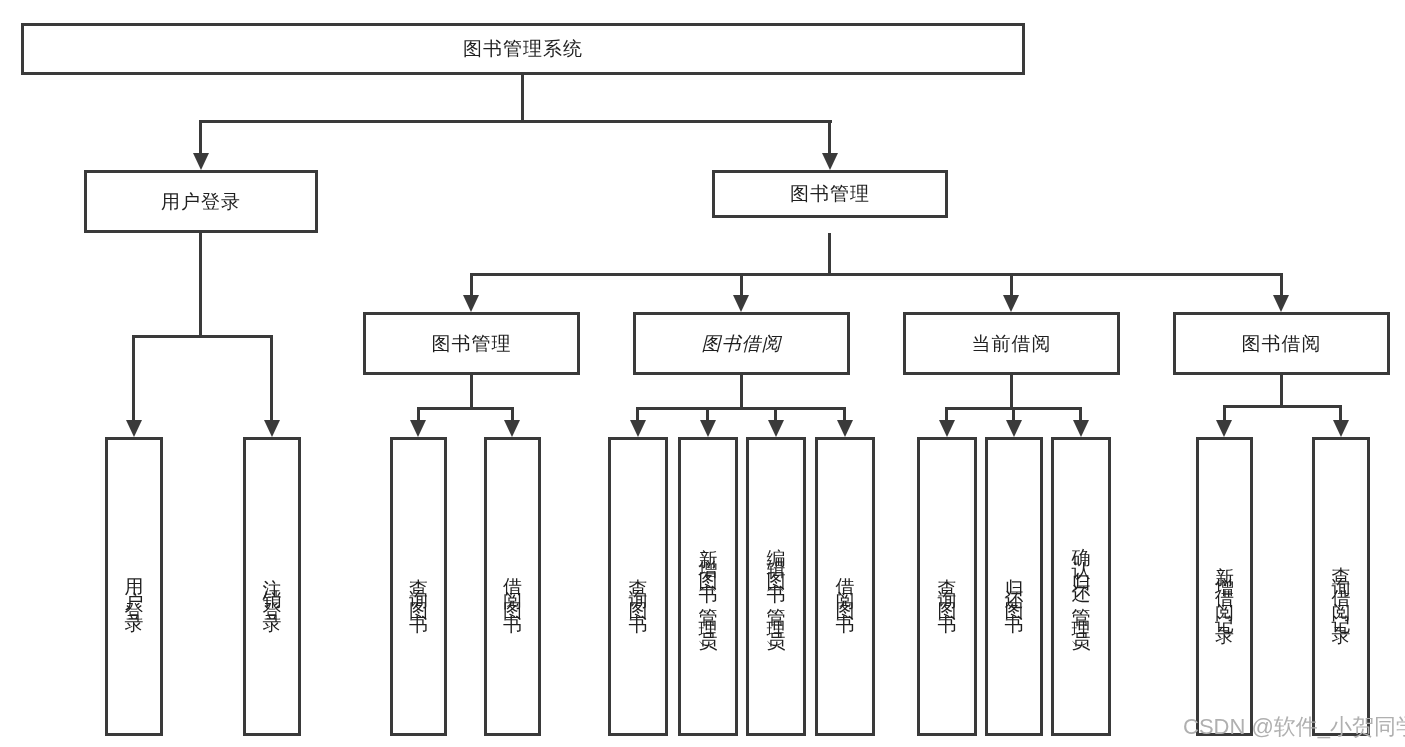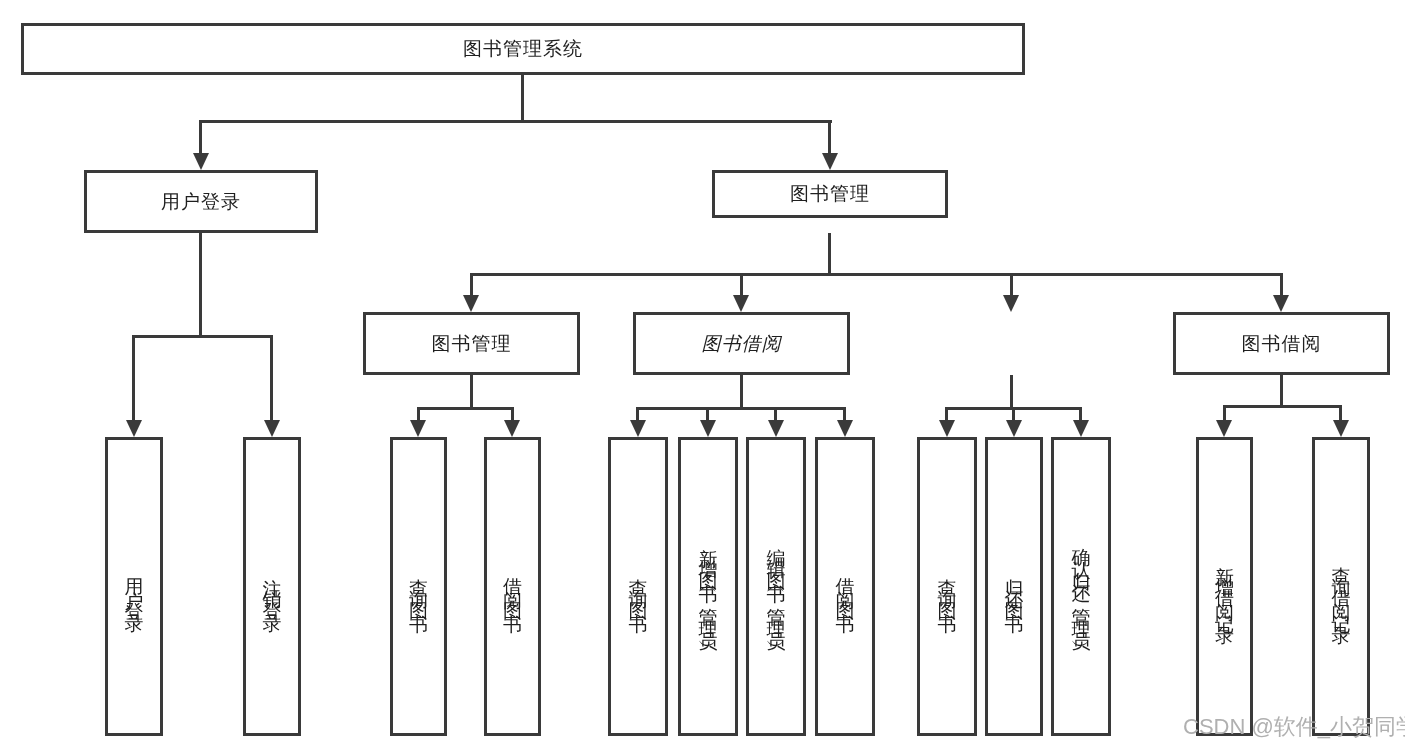--- a/index.html
+++ b/index.html
@@ -80,20 +80,21 @@
 
 <div id="canvas">
 
   <div class="hbox" style="left:21px; top:23px; width:1004px; height:52px;">图书管理系统</div>
 
   <div class="hbox" style="left:84px; top:170px; width:234px; height:63px;">用户登录</div>
   <div class="hbox" style="left:712px; top:170px; width:236px; height:48px;">图书管理</div>
 
   <div class="hbox" style="left:363px; top:312px; width:217px; height:63px;">图书管理</div>
   <div class="hbox" style="left:633px; top:312px; width:217px; height:63px;font-style:italic;">图书借阅</div>
+  <div class="hbox" style="left:903px; top:312px; width:217px; height:63px;">当前借阅</div>
   <div class="hbox" style="left:1173px; top:312px; width:217px; height:63px;">图书借阅</div>
 
   <div class="vbox" style="left:105px; top:437px; width:58px; height:299px;">用户登录</div>
   <div class="vbox" style="left:243px; top:437px; width:58px; height:299px;">注销登录</div>
 
   <div class="vbox" style="left:390px; top:437px; width:57px; height:299px;">查询图书</div>
   <div class="vbox" style="left:484px; top:437px; width:57px; height:299px;">借阅图书</div>
 
   <div class="vbox" style="left:608px; top:437px; width:60px; height:299px;">查询图书</div>
   <div class="vbox" style="left:678px; top:437px; width:60px; height:299px;">新增图书（管理员）</div>

